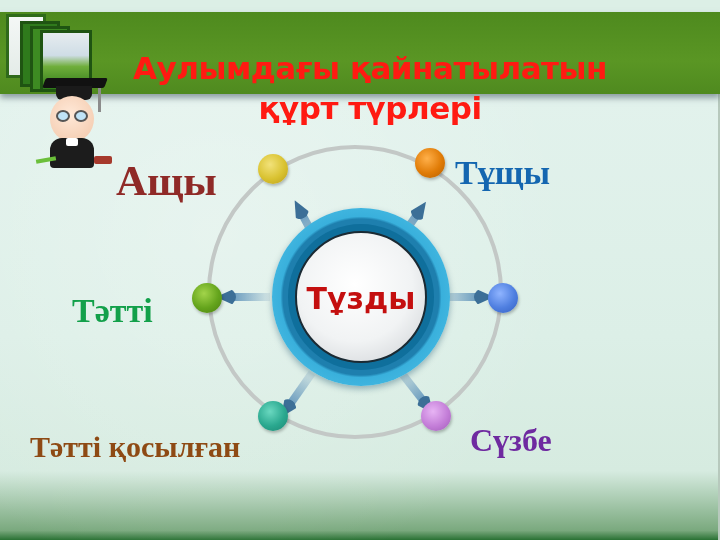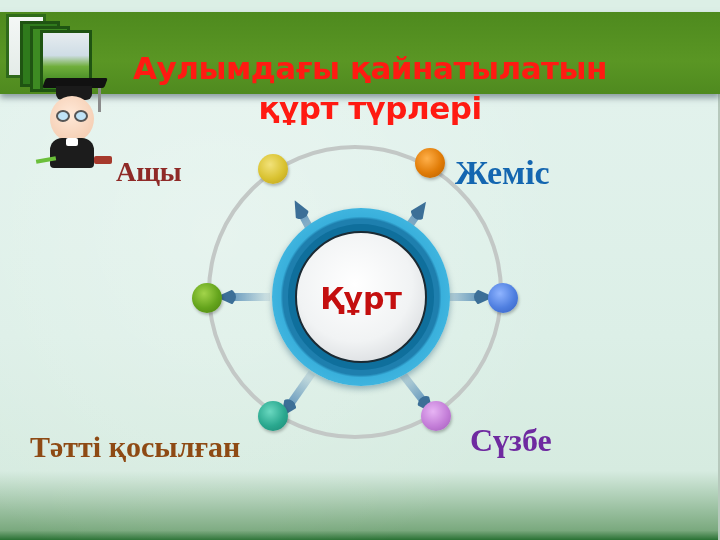--- a/index.html
+++ b/index.html
@@ -144,27 +144,28 @@
       <div class="head"></div>
     </div>
   <div class="arrow" style="left:400px;top:350px;transform:rotate(52deg);">
       <div class="shaft"></div>
       <div class="head"></div>
     </div>
 
   <div class="hub-outer"></div>
   <div class="hub-dark"></div>
   <div class="hub-inner">
-    <span class="hub-label">Құрт</span>
+    <span class="hub-label">Тұзды</span>
   </div>
 
   <div class="node" style="left:258px;top:142px;background:radial-gradient(circle at 40% 35%,#f2e27a,#d9c230 55%,#b89d1c);"></div>
   <div class="node" style="left:415px;top:136px;background:radial-gradient(circle at 40% 35%,#ffb04a,#e07b06 55%,#b45f00);"></div>
   <div class="node" style="left:192px;top:271px;background:radial-gradient(circle at 40% 35%,#a2d44a,#64a41c 55%,#4a8010);"></div>
   <div class="node" style="left:488px;top:271px;background:radial-gradient(circle at 40% 35%,#8fb4ff,#4f7fe0 55%,#3460c0);"></div>
   <div class="node" style="left:258px;top:389px;background:radial-gradient(circle at 40% 35%,#6ad8c0,#2aa88f 55%,#1d8672);"></div>
   <div class="node" style="left:421px;top:389px;background:radial-gradient(circle at 40% 35%,#e7b4f4,#c47ed8 55%,#a05cb8);"></div>
 
-  <div class="label" style="left:116px;top:144px;font-size:28px;color:#8f2a27;">Ащы</div>
-  <div class="label" style="left:455px;top:142px;font-size:34px;color:#1466b0;">Жеміс</div>
+  <div class="label" style="left:116px;top:144px;font-size:43px;color:#8f2a27;">Ащы</div>
+  <div class="label" style="left:455px;top:142px;font-size:34px;color:#1466b0;">Тұщы</div>
+  <div class="label" style="left:72px;top:280px;font-size:34px;color:#12a04a;">Тәтті</div>
   <div class="label" style="left:30px;top:418px;font-size:30px;color:#8e4a14;">Тәтті қосылған</div>
   <div class="label" style="left:470px;top:410px;font-size:32px;color:#6f2aa0;text-align:center;">Сүзбе</div>
 </div>
 
 </body></html>

